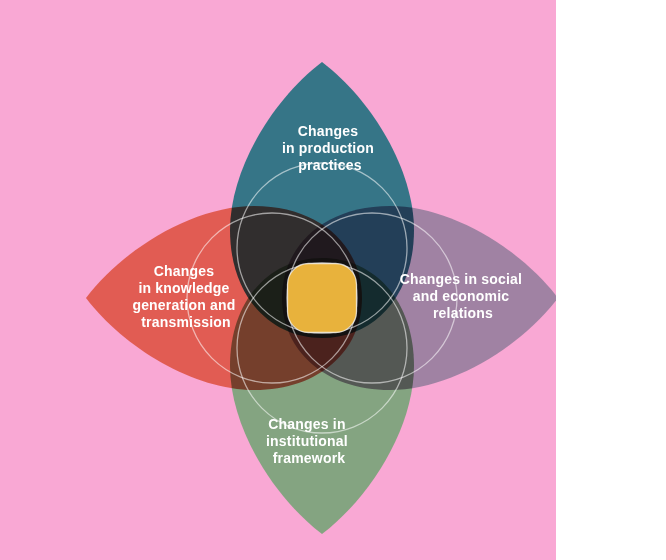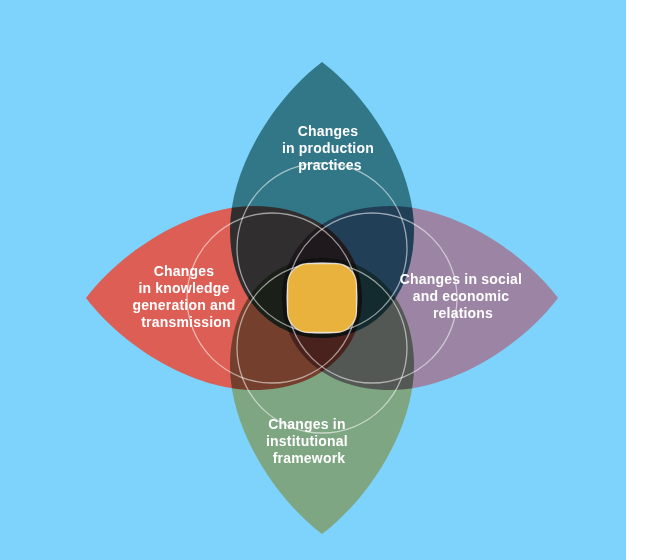--- a/index.html
+++ b/index.html
@@ -3,23 +3,23 @@
 <meta charset="utf-8">
 <style>
   html, body {
     margin: 0;
     padding: 0;
     background: #ffffff;
     font-family: "Liberation Sans", sans-serif;
   }
   .canvas {
     position: relative;
-    width: 626px;
+    width: 556px;
     height: 560px;
-    background: #7dd3fc;
+    background: #f9a8d4;
     overflow: hidden;
   }
   svg {
     display: block;
   }
   .petals {
     isolation: isolate;
   }
   .petal {
     mix-blend-mode: multiply;

